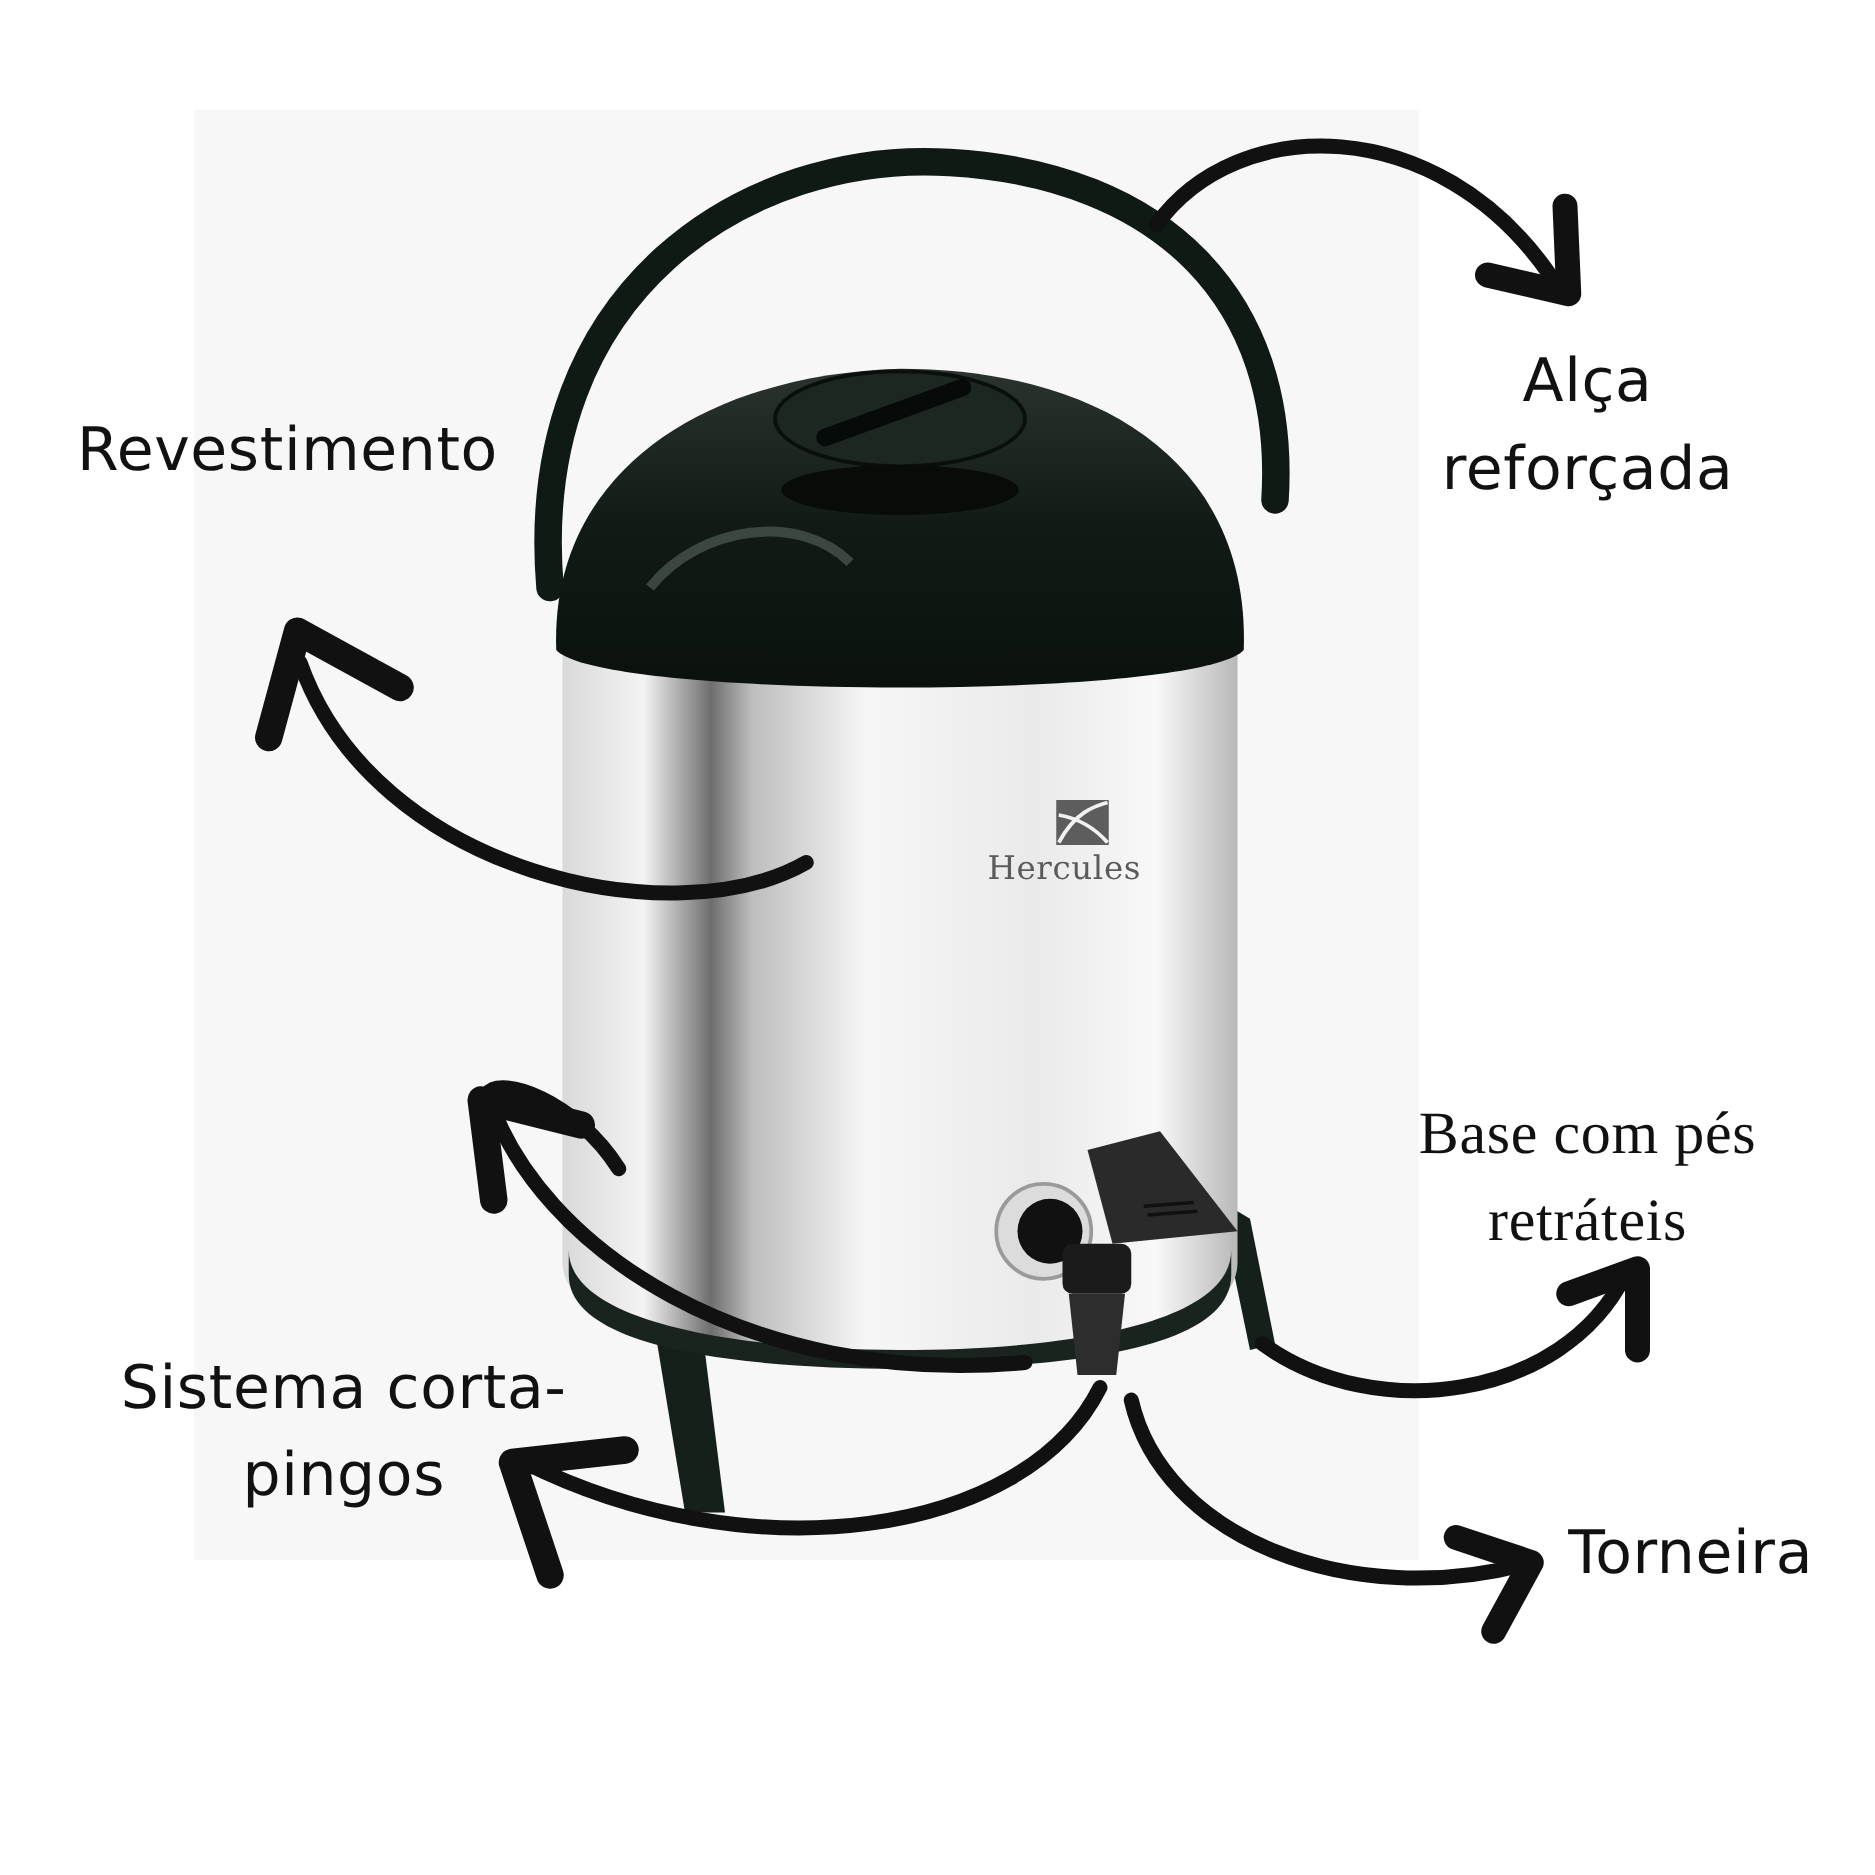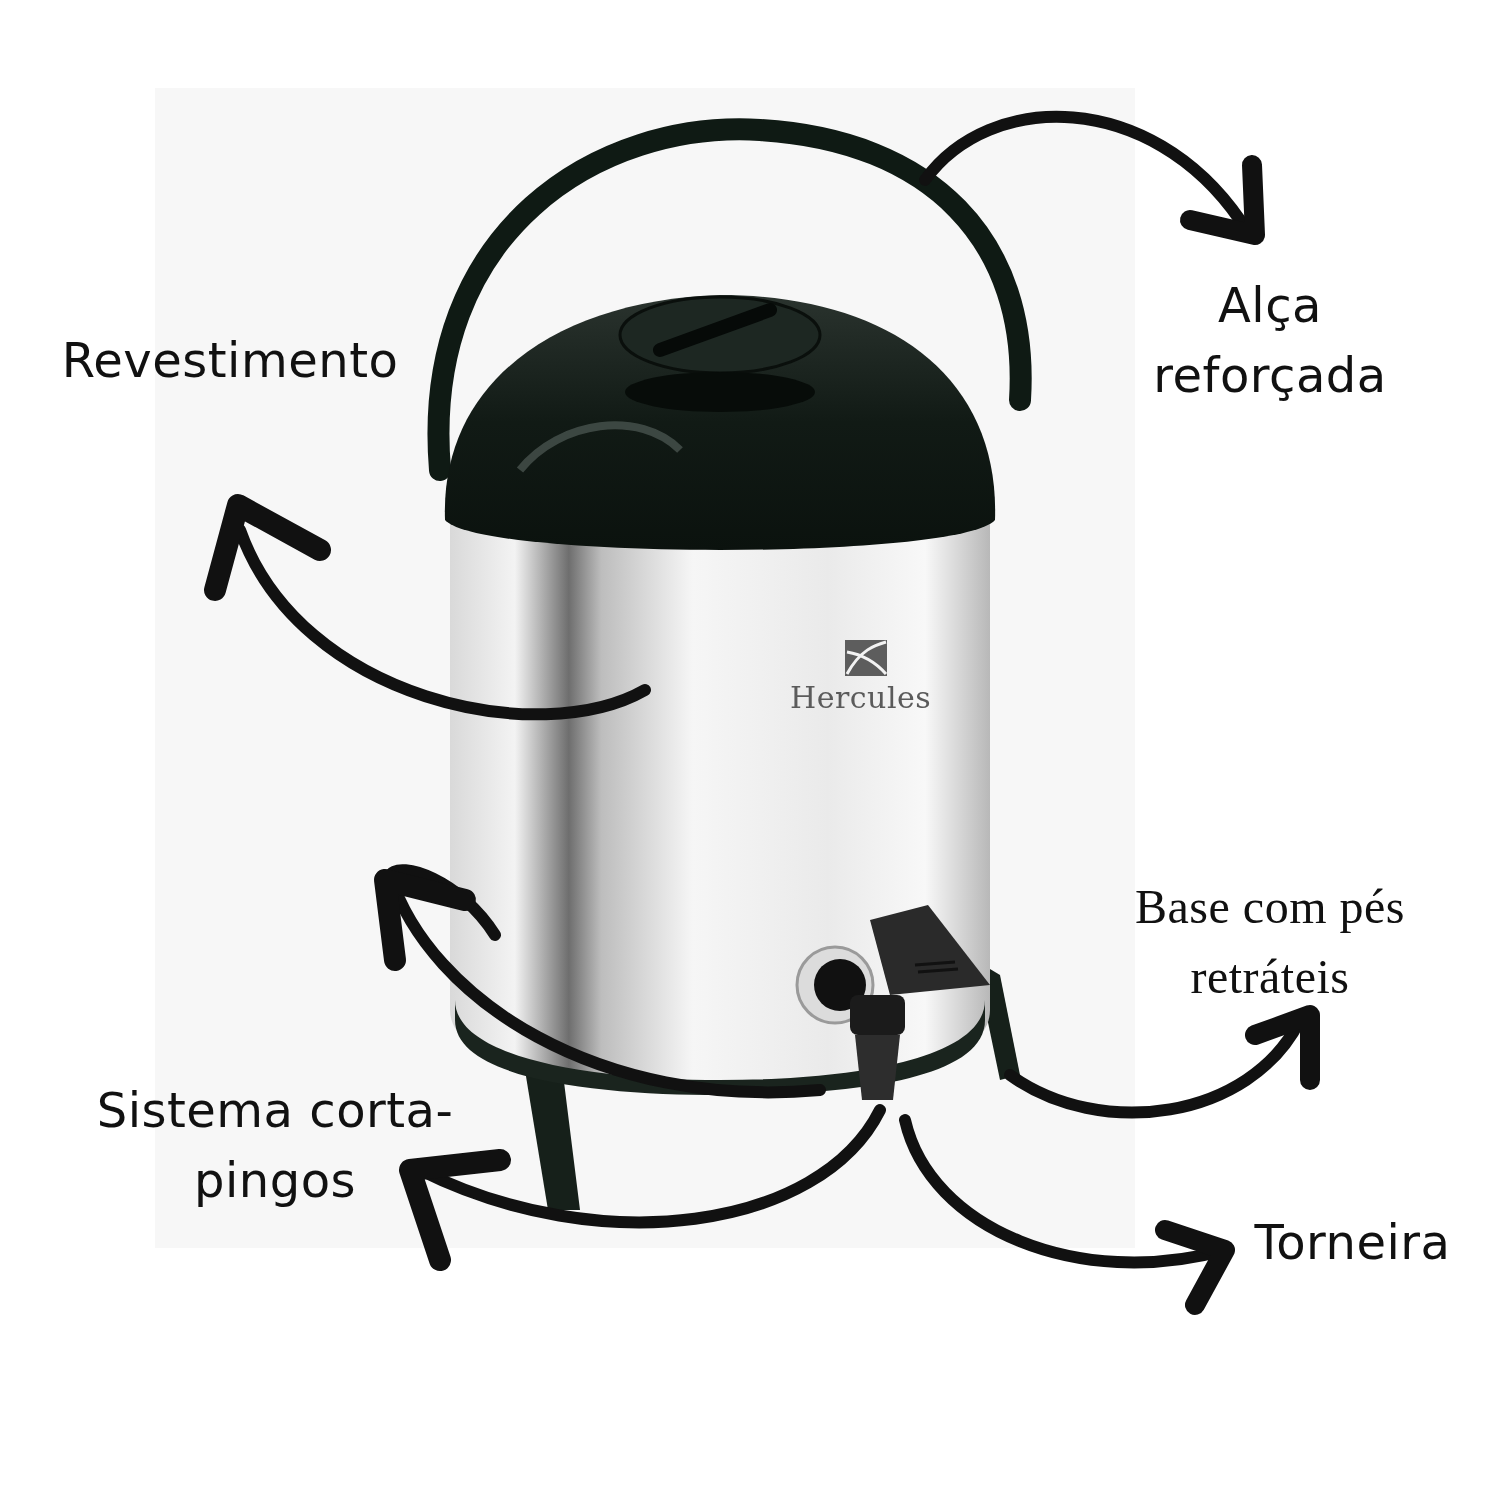--- a/index.html
+++ b/index.html
@@ -1,21 +1,21 @@
 <!DOCTYPE html>
 <html><head>
 <meta charset="utf-8">
 <style>
   html, body { margin: 0; padding: 0; }
   body { width: 1500px; height: 1500px; background: #ffffff; position: relative; overflow: hidden; font-family: "DejaVu Sans", sans-serif; }
   .photo-bg { position: absolute; left: 155px; top: 88px; width: 980px; height: 1160px; background: #f7f7f7; }
   .stage { position: absolute; left: 0; top: 0; width: 1500px; height: 1500px; }
   .label { position: absolute; color: #111; font-size: 48px; line-height: 70px; text-align: center; letter-spacing: 0.5px; white-space: nowrap; }
   .label span { display: block; text-align: center; }
-  .brand { position: absolute; left: 790px; top: 680px; font-family: "DejaVu Serif", serif; font-size: 30px; color: #5b5b5b; letter-spacing: 0.5px; }
+  .brand { position: absolute; left: 790px; top: 680px; font-family: "DejaVu Serif", serif; font-size: 26px; color: #5b5b5b; letter-spacing: 0.5px; }
 </style>
 </head>
 <body>
 
 <div class="photo-bg"></div>
 
 <svg class="stage" viewBox="0 0 1500 1500">
   <defs>
     <linearGradient id="steel" x1="0" x2="1" y1="0" y2="0">
       <stop offset="0" stop-color="#d9d9d9"></stop>

